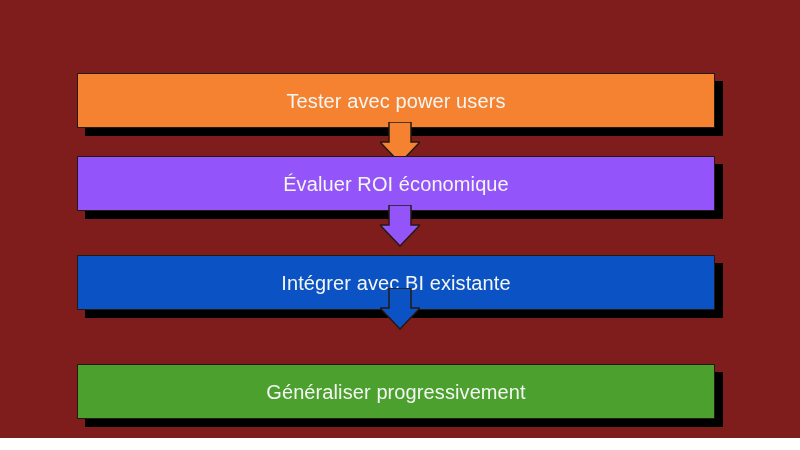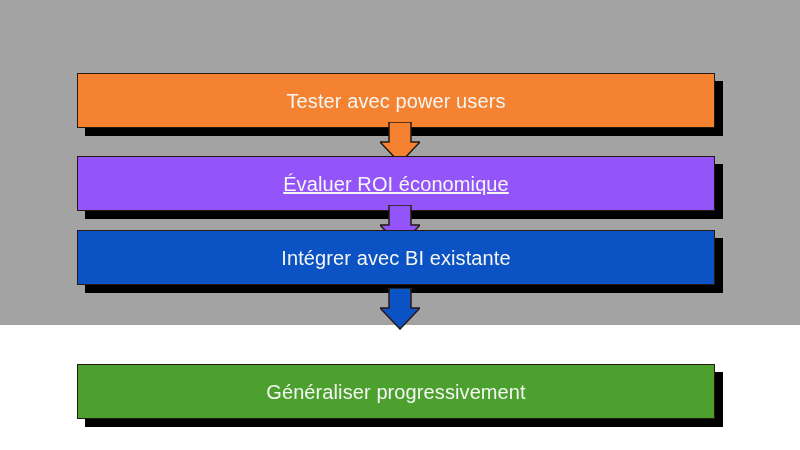--- a/index.html
+++ b/index.html
@@ -9,22 +9,22 @@
   body {
     width: 800px;
     height: 450px;
     background: #ffffff;
     font-family: "Liberation Sans", sans-serif;
     overflow: hidden;
   }
   #flow-canvas {
     position: relative;
     width: 800px;
-    height: 325px;
-    background: #a3a3a3;
+    height: 438px;
+    background: #7f1d1d;
   }
   .flow-step {
     position: absolute;
     left: 77px;
     width: 638px;
     height: 55px;
     box-sizing: border-box;
     border: 1.5px solid #241a10;
     box-shadow: 8px 8px 0 0 #000000;
     display: flex;
@@ -35,21 +35,21 @@
     font-size: 20px;
     line-height: 22px;
     color: #f4f6f3;
     letter-spacing: 0.1px;
     text-align: center;
     white-space: nowrap;
     user-select: none;
   }
   .step-1 { top: 73px;  background: #f58231; }
   .step-2 { top: 156px; background: #9355fa; }
-  .step-3 { top: 230px; background: #0b53c4; }
+  .step-3 { top: 255px; background: #0b53c4; }
   .step-4 { top: 322px; background: #4ca02e; margin-top: 42px; }
 
   .flow-arrow {
     position: absolute;
     left: 380px;
     width: 40px;
     height: 42px;
     overflow: visible;
   }
   .arrow-1 { top: 122px; }
@@ -65,21 +65,21 @@
     <span class="flow-step-label" style="color: rgb(244, 246, 243);">Tester avec power users</span>
   </div>
 
   <div class="flow-arrow arrow-1">
     <svg width="40" height="42" viewBox="0 0 40 42">
       <polygon points="9,0 31,0 31,20 40,20 20,41 0,20 9,20" fill="#f58231" stroke="#241a10" stroke-width="1.5"></polygon>
     </svg>
   </div>
 
   <div class="flow-step step-2" style="background: rgb(147, 85, 250); border-color: rgb(36, 26, 16); box-shadow: rgb(0, 0, 0) 8px 8px 0px 0px;">
-    <span class="flow-step-label" style="color: rgb(244, 246, 243); text-decoration: underline;">Évaluer ROI économique</span>
+    <span class="flow-step-label" style="color: rgb(244, 246, 243);">Évaluer ROI économique</span>
   </div>
 
   <div class="flow-arrow arrow-2">
     <svg width="40" height="42" viewBox="0 0 40 42">
       <polygon points="9,0 31,0 31,20 40,20 20,41 0,20 9,20" fill="#9355fa" stroke="#241a10" stroke-width="1.5"></polygon>
     </svg>
   </div>
 
   <div class="flow-step step-3" style="background: rgb(11, 83, 196); border-color: rgb(36, 26, 16); box-shadow: rgb(0, 0, 0) 8px 8px 0px 0px;">
     <span class="flow-step-label" style="color: rgb(244, 246, 243);">Intégrer avec BI existante</span>

